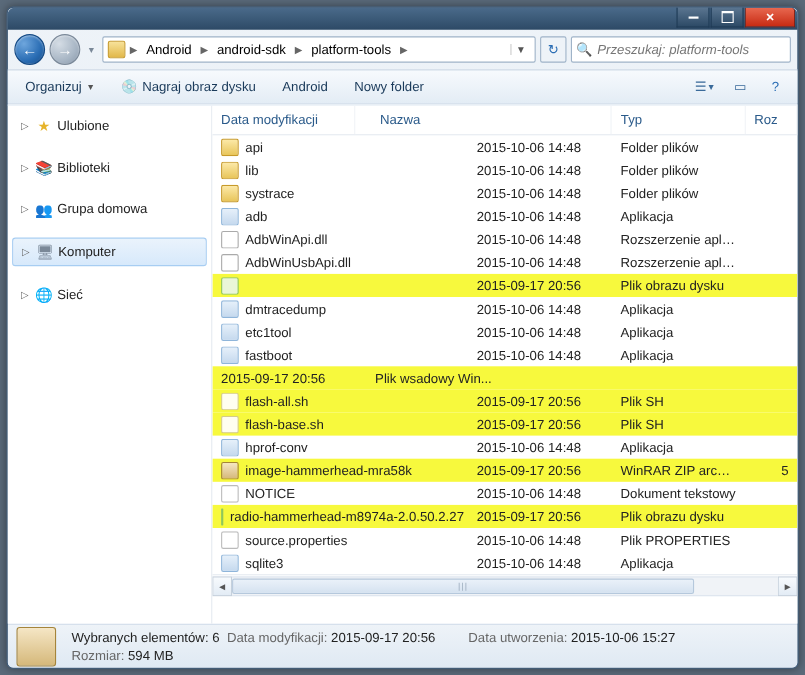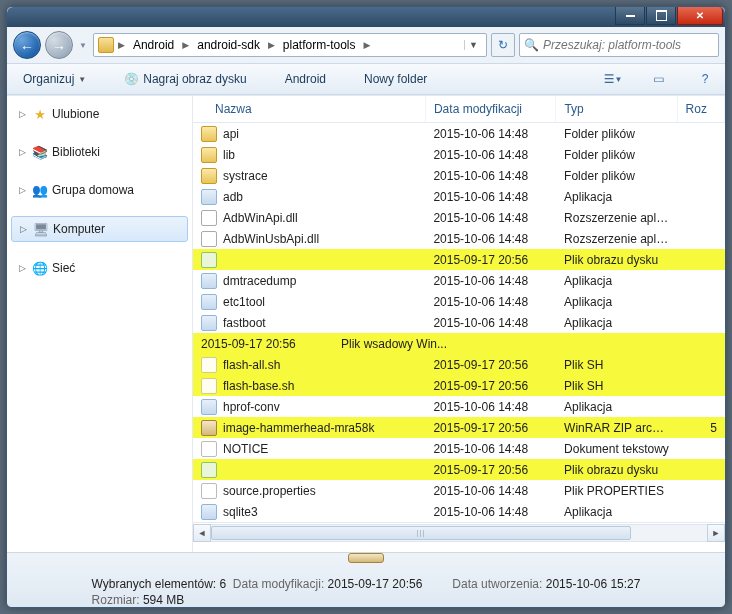--- a/index.html
+++ b/index.html
@@ -29,21 +29,21 @@
   .crumbs .ic{width:16px;height:16px;background:linear-gradient(#f7e29a,#e2b84a);border:1px solid #c79a2a;border-radius:2px;}
   .crumbs .sep{color:#666;font-size:9px;padding:0 2px;}
   .crumbs .seg{padding:2px 4px;white-space:nowrap;}
   .crumbs .drop{margin-left:auto;width:18px;text-align:center;color:#555;font-size:9px;border-left:1px solid #ccc;}
   .refresh{height:24px;width:24px;background:#eef3f8;border:1px solid #9fb3c8;border-radius:2px;display:flex;align-items:center;justify-content:center;color:#2a6db4;font-size:12px;}
   .search{height:24px;width:200px;background:#fff;border:1px solid #9fb3c8;border-radius:2px;display:flex;align-items:center;padding:0 4px;gap:4px;}
   .search .mag{color:#2a6db4;font-size:12px;}
   .search input{border:none;font-size:12px;font-style:italic;color:#14532d;flex:1;outline:none;}
 
   .toolbar{height:32px;background:linear-gradient(#f7fafd,#e3ecf5);border-top:1px solid #cdd9e6;border-bottom:1px solid #cdd9e6;
-           display:flex;align-items:center;padding:0 8px;gap:22px;font-size:12px;}
+           display:flex;align-items:center;padding:0 8px;gap:8px;font-size:12px;}
   .tbtn{padding:4px 8px;border-radius:3px;display:flex;align-items:center;gap:4px;color:#1a3a5a;}
   .tbtn .arrow{font-size:8px;color:#555;}
   .tspacer{flex:1;}
   .ticon{width:24px;height:20px;display:flex;align-items:center;justify-content:center;color:#3a6a9a;font-size:12px;}
 
   .body{flex:1;display:flex;background:#fff;overflow:hidden;border-top:1px solid #dfe9f3;}
   .tree{width:186px;border-right:1px solid #e5eaf0;padding:6px 0;font-size:12px;overflow:hidden;}
   .tnode{display:flex;align-items:center;gap:4px;padding:4px 4px 4px 10px;color:#222;}
   .tnode.sel{background:linear-gradient(#eaf3fc,#d7e9fb);border:1px solid #a7cdf2;border-radius:3px;margin:0 4px;padding-left:6px;}
   .tnode .exp{width:11px;font-size:9px;color:#666;text-align:center;}
@@ -78,21 +78,21 @@
   .fico.sh{background:#fffef0;border:1px solid #d5cc8a;border-radius:2px;}
   .fico.bat{background:#eaf6e0;border:1px solid #8fc75a;border-radius:2px;}
   .fico.rar{background:linear-gradient(#f5e6c5,#d5b87a);border:1px solid #a5843a;border-radius:2px;}
   .fico.txt{background:#fff;border:1px solid #bbb;border-radius:2px;}
 
   .scroll{height:20px;display:flex;align-items:center;border-top:1px solid #e5eaf0;}
   .sbtn{width:18px;height:18px;border:1px solid #c5d0dc;background:linear-gradient(#f7fafd,#e3ecf5);display:flex;align-items:center;justify-content:center;font-size:9px;color:#555;}
   .strack{flex:1;height:18px;background:#f0f3f7;border-top:1px solid #dde5ee;border-bottom:1px solid #dde5ee;position:relative;}
   .sthumb{position:absolute;left:0;top:1px;bottom:1px;width:420px;background:linear-gradient(#eaf1f9,#d5e2f0);border:1px solid #b5c8dc;border-radius:2px;display:flex;align-items:center;justify-content:center;color:#9ab;font-size:8px;letter-spacing:1px;}
 
-  .status{height:55px;background:linear-gradient(#eef3f8,#dfe9f3);border-top:1px solid #cdd9e6;display:flex;align-items:center;padding:0 8px;gap:14px;font-size:12px;border-radius:0 0 5px 5px;flex-direction:column;}
+  .status{height:40px;background:linear-gradient(#eef3f8,#dfe9f3);border-top:1px solid #cdd9e6;display:flex;align-items:center;padding:0 8px;gap:14px;font-size:12px;border-radius:0 0 5px 5px;}
   .sico{width:36px;height:36px;background:linear-gradient(#f5e6c5,#d5b87a);border:1px solid #a5843a;border-radius:3px;}
   .sinfo{display:grid;grid-template-columns:auto auto;gap:2px 30px;}
   .sinfo .lbl{color:#666;}
   .sinfo .val{color:#222;}
 </style>
 </head>
 <body>
 
 <div class="window">
 
@@ -173,22 +173,22 @@
       <div style="height:14px"></div>
       <div class="tnode">
           <span class="exp">▷</span>
           <span class="ico net">🌐</span>
           <span>Sieć</span>
         </div>
     </div>
 
     <div class="list">
       <div class="hdr">
+        <div class="col c-date">Data modyfikacji</div>
         <div class="col c-name">Nazwa</div>
-        <div class="col c-date">Data modyfikacji</div>
         <div class="col c-type">Typ</div>
         <div class="col c-size">Roz</div>
       </div>
       <div class="rows" id="rows">
           <div class="row">
             <div class="cell name">
               <span class="fico folder"></span>
               <span>api</span>
             </div>
             <div class="cell date">2015-10-06 14:48</div>
@@ -321,20 +321,21 @@
               <span class="fico txt"></span>
               <span>NOTICE</span>
             </div>
             <div class="cell date">2015-10-06 14:48</div>
             <div class="cell type">Dokument tekstowy</div>
             <div class="cell size"></div>
           </div>
           <div class="row hl">
             <div class="cell name">
               <span class="fico img"></span>
+              <span>radio-hammerhead-m8974a-2.0.50.2.27</span>
             </div>
             <div class="cell date">2015-09-17 20:56</div>
             <div class="cell type">Plik obrazu dysku</div>
             <div class="cell size"></div>
           </div>
           <div class="row">
             <div class="cell name">
               <span class="fico txt"></span>
               <span>source.properties</span>
             </div>

